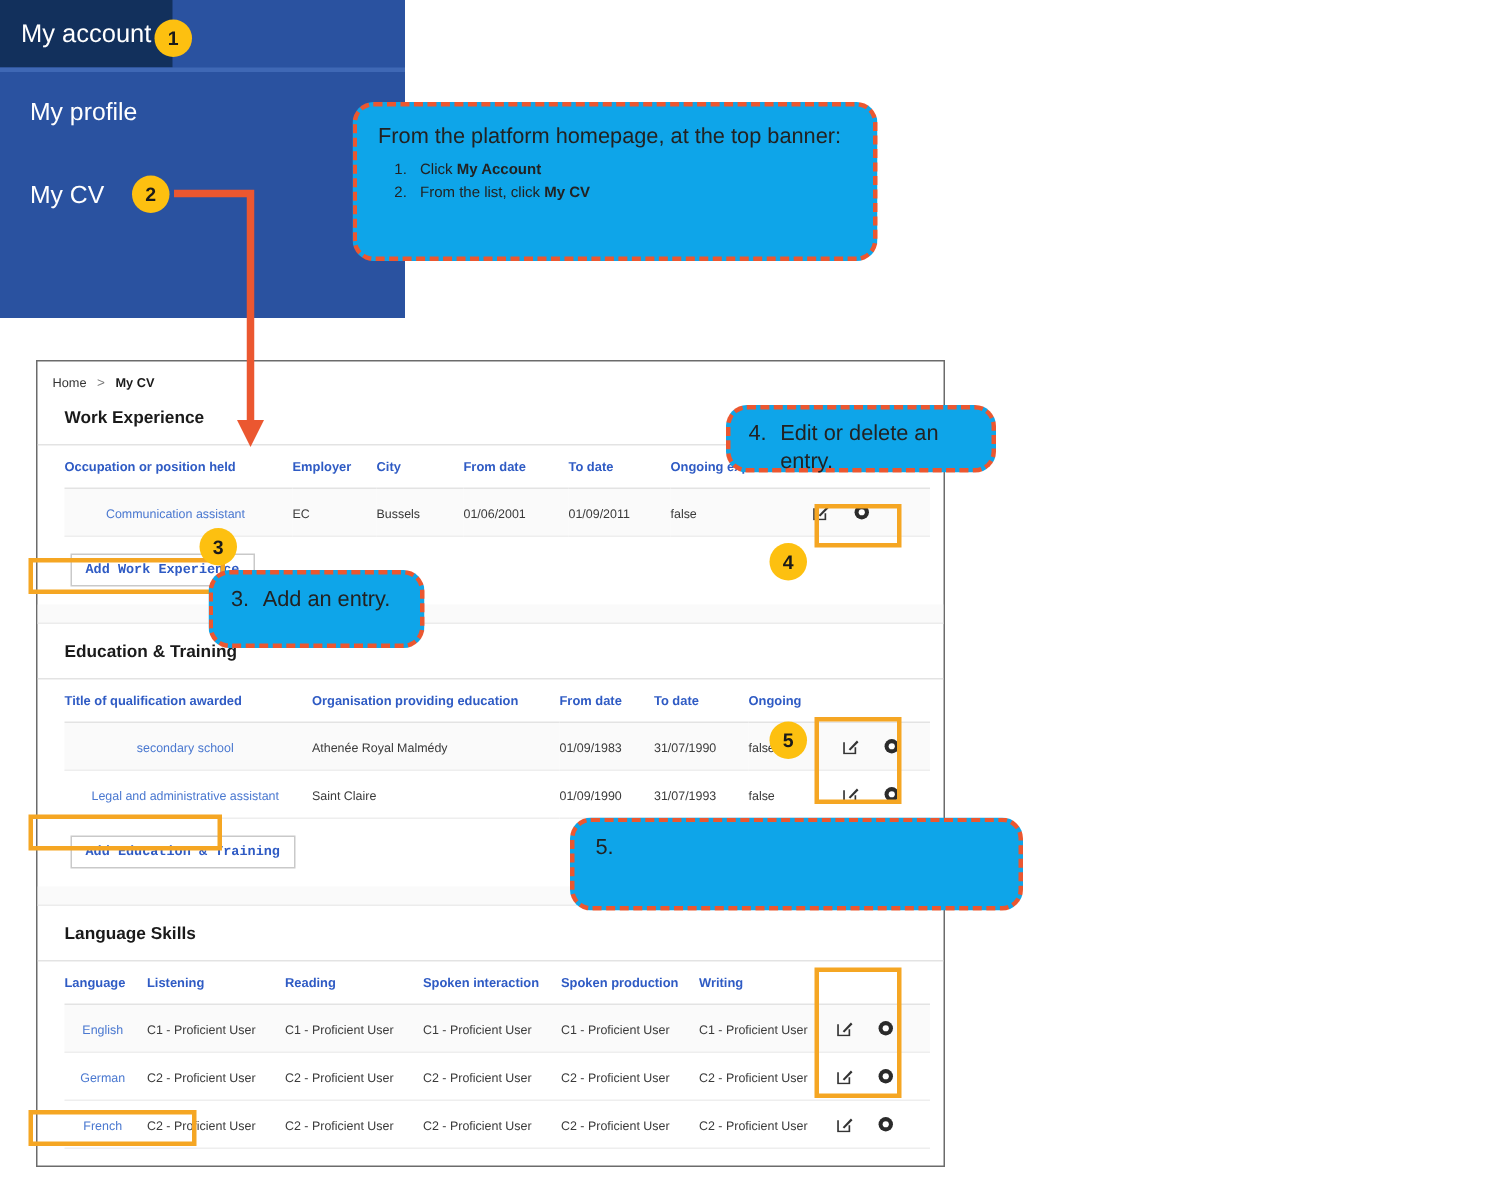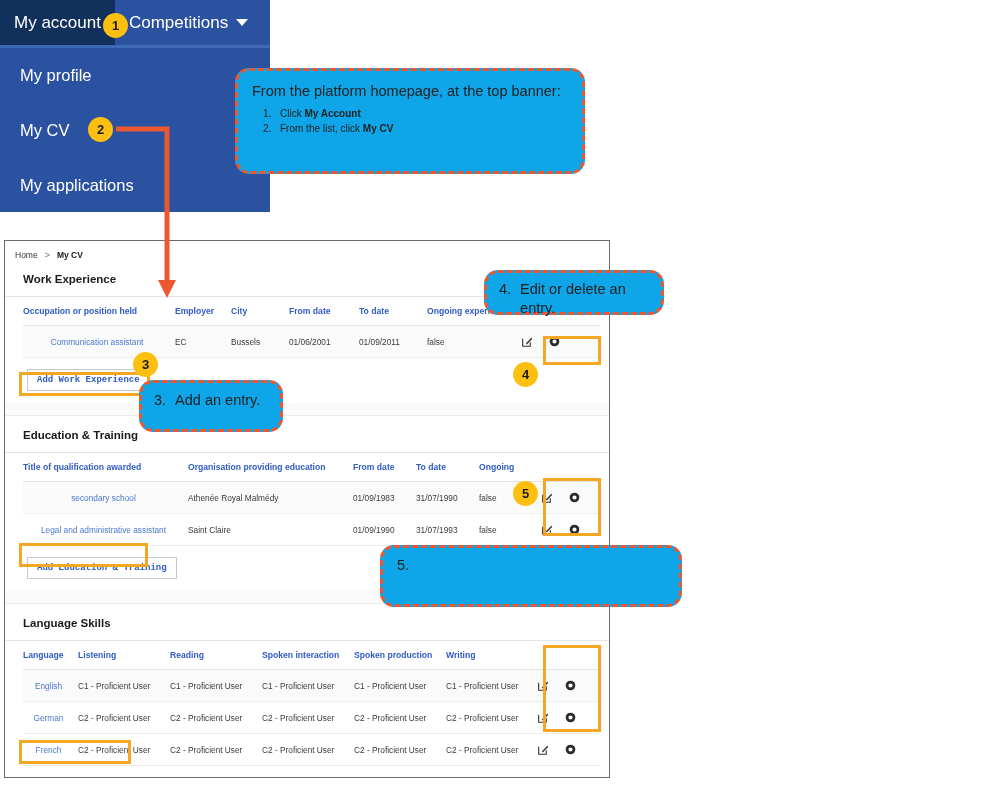--- a/index.html
+++ b/index.html
@@ -70,21 +70,21 @@
   .callout .c-line{font-size:14.5px;line-height:1.28;}
   .callout ol{margin:5px 0 0 0;padding-left:22px;}
   .callout ol li{font-size:10px;line-height:1.55;padding-left:6px;}
   .callout b{font-weight:bold;}
   .num-callout{display:flex;gap:9px;}
   .num-callout .n{font-size:14.5px;line-height:1.3;}
   .num-callout .t{font-size:14.5px;line-height:1.3;}
 
   
   #cv-panel{
-    position:absolute;left:4px;top:240px;width:606px;height:538px;
+    position:absolute;left:24px;top:240px;width:606px;height:538px;
     background:#ffffff;border:1px solid #6b6b6b;
     box-sizing:border-box;overflow:hidden;
   }
   #breadcrumb{
     padding:9px 0 0 10px;font-size:8.5px;color:#333;
     display:flex;align-items:center;gap:7px;
   }
   #breadcrumb .crumb-home{color:#333;}
   #breadcrumb .sep{color:#777;font-size:9px;}
   #breadcrumb .crumb-cur{color:#1a1a1a;font-weight:bold;}
@@ -137,36 +137,29 @@
   }
 </style>
 </head>
 <body>
 
 <div id="banner">
   <div id="banner-tabs">
     <div class="tab active">
       <span>My account</span>
     </div>
-    <div class="tab">
-      <span>Competitions</span>
-      <span class="caret"></span>
-    </div>
   </div>
   <div id="tab-divider"></div>
 
   <div id="menu-list">
     <div class="menu-item">
       <span>My profile</span>
     </div>
     <div class="menu-item">
       <span>My CV</span>
-    </div>
-    <div class="menu-item">
-      <span>My applications</span>
     </div>
   </div>
 </div>
 
 <div class="badge" style="left:103px;top:13px;">1</div>
 <div class="badge" style="left:88px;top:117px;">2</div>
 <div class="badge" style="left:133px;top:352px;">3</div>
 <div class="badge" style="left:513px;top:362px;">4</div>
 <div class="badge" style="left:513px;top:481px;">5</div>
 

